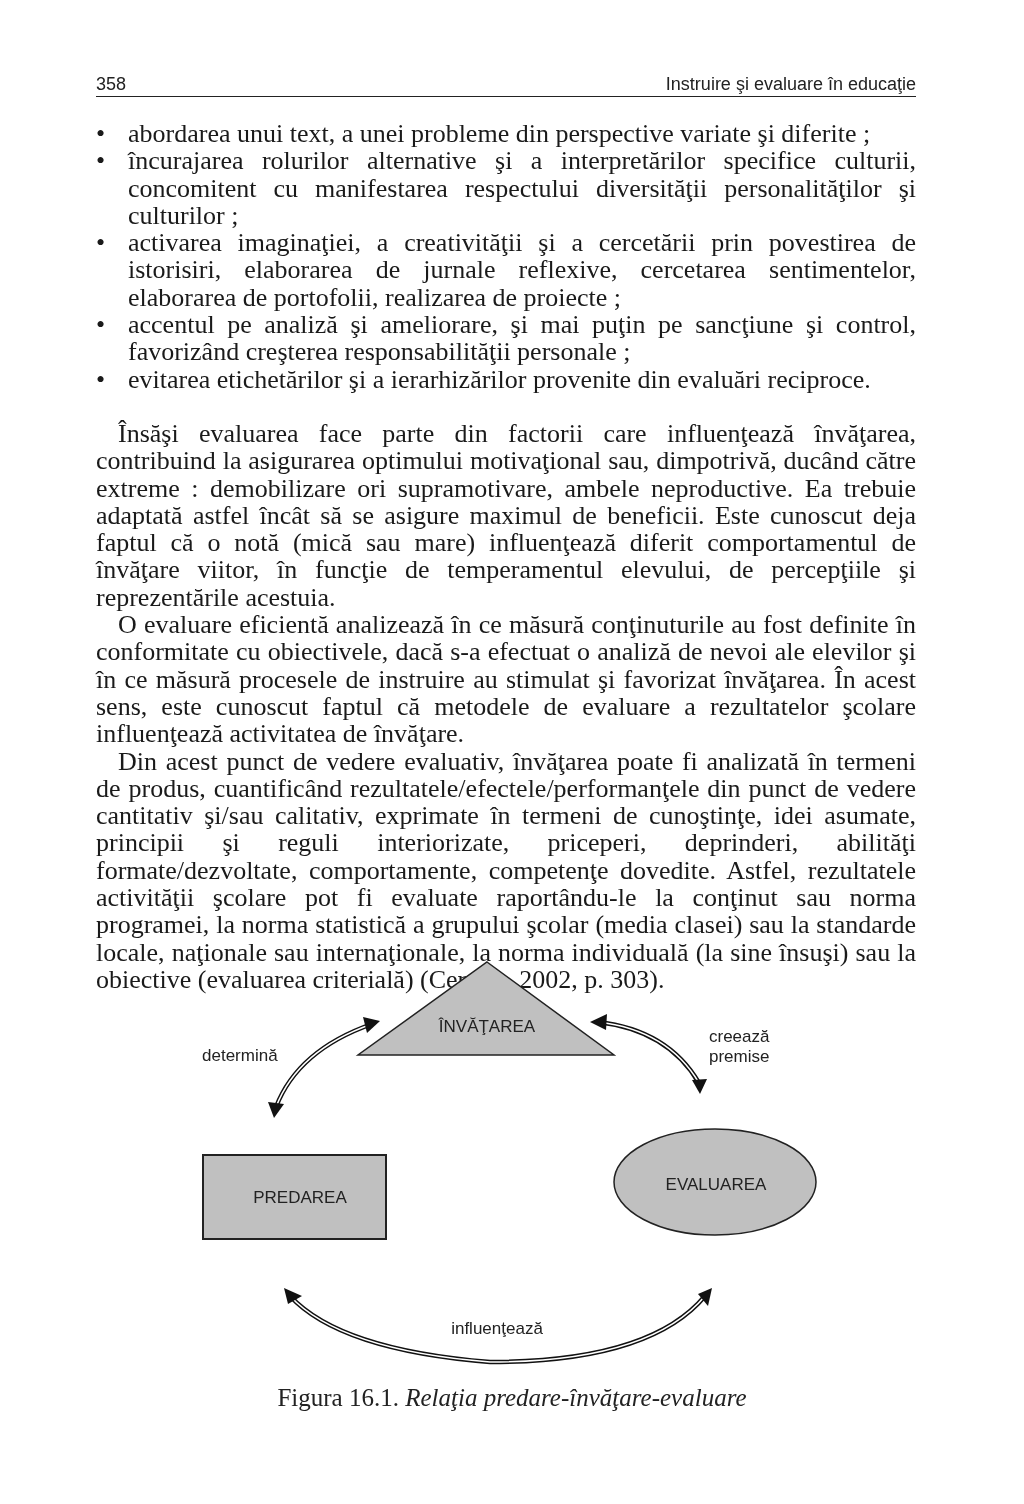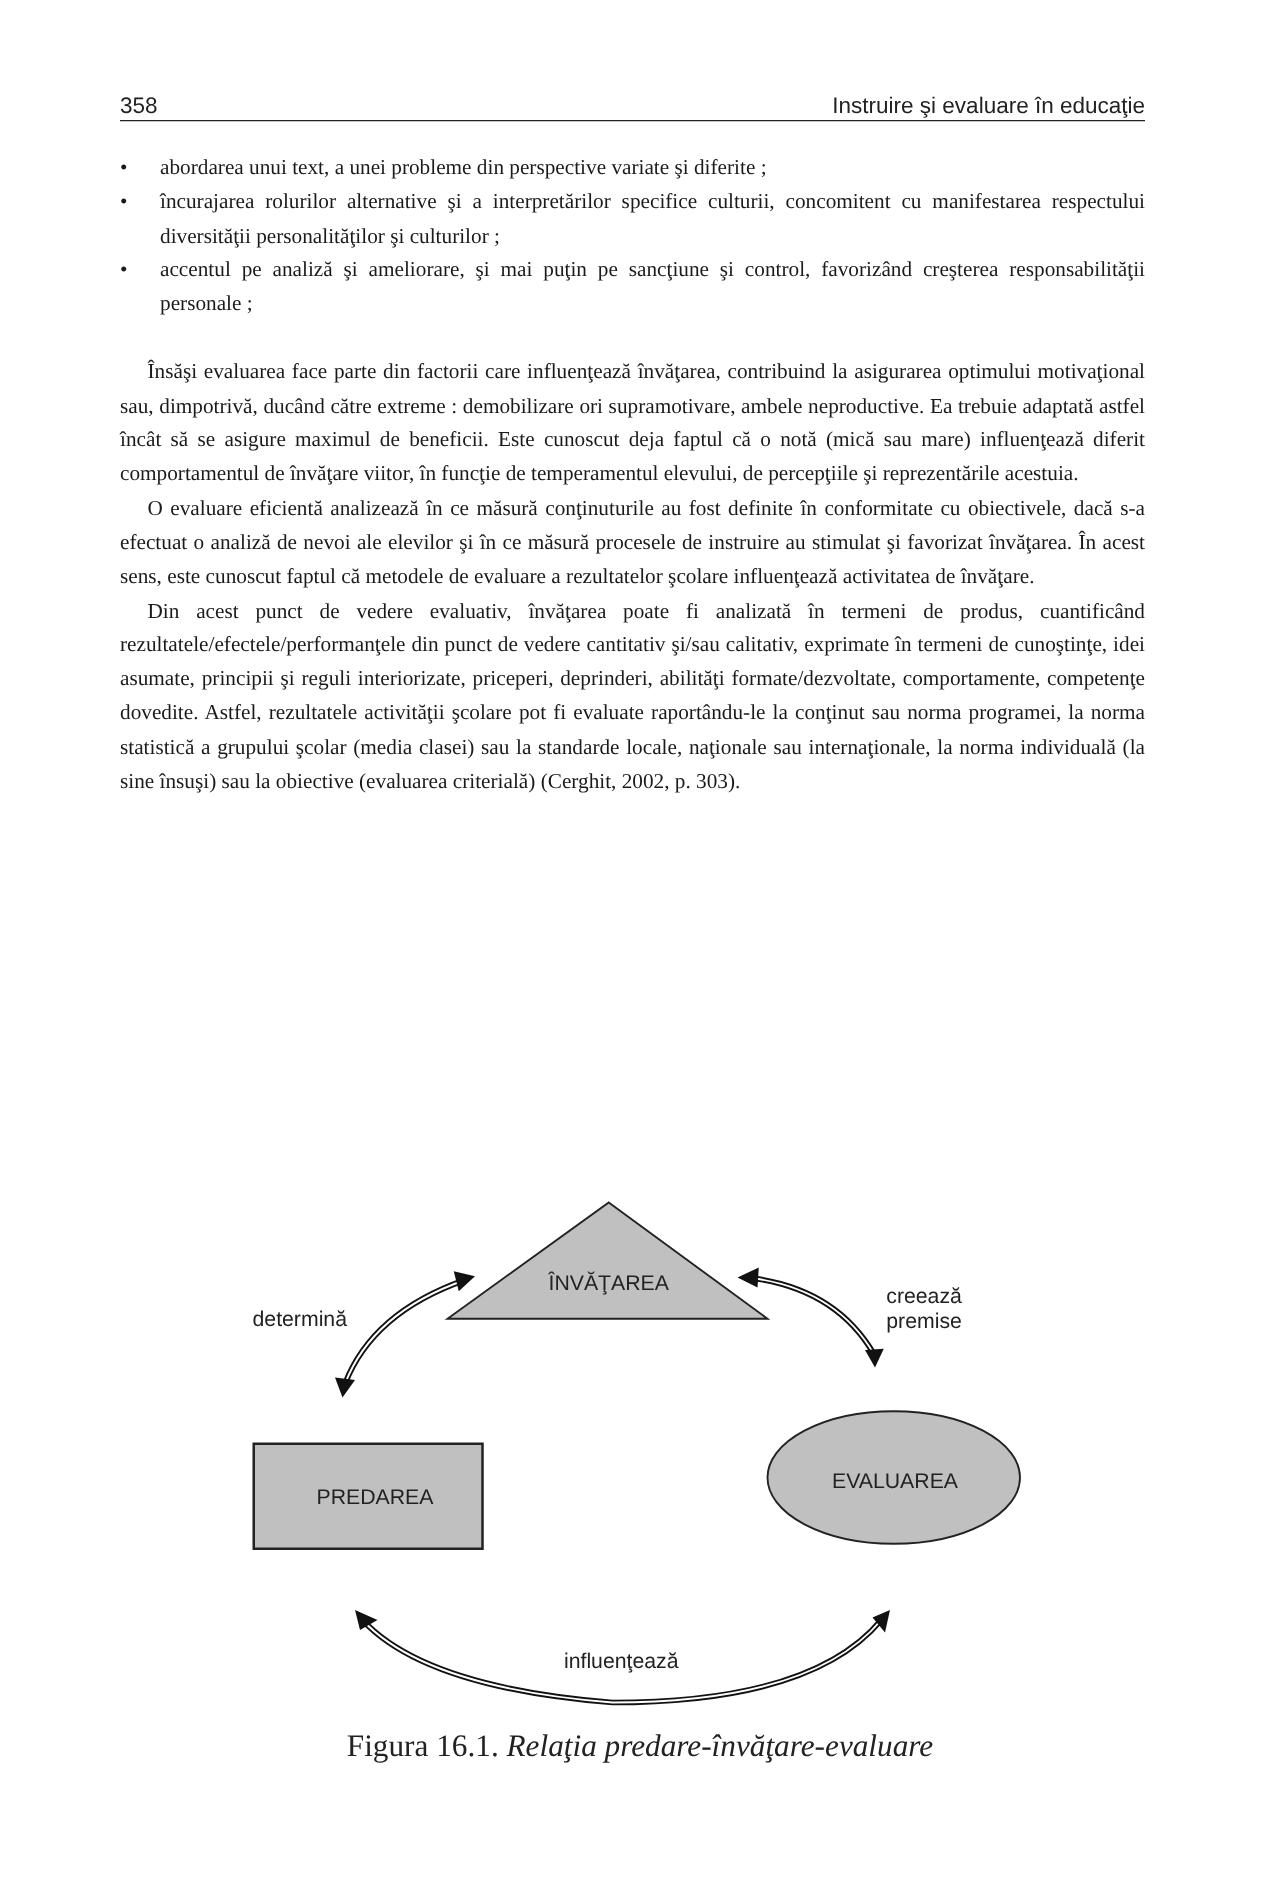--- a/index.html
+++ b/index.html
@@ -6,21 +6,21 @@
   body { width: 1024px; height: 1504px; position: relative; overflow: hidden; }
   .page-header {
     position: absolute; left: 96px; top: 72px; width: 820px; height: 24px;
     border-bottom: 1.5px solid #222;
     font-family: "Liberation Sans", sans-serif; font-size: 18px; color: #222;
   }
   .page-header .num { position: absolute; left: 0; top: 2px; }
   .page-header .running { position: absolute; right: 0; top: 2px; }
   .body-text {
     position: absolute; left: 96px; top: 120px; width: 820px;
-    font-family: "Liberation Serif", serif; font-size: 17px; line-height: 27.3px; color: #1a1a1a;
+    font-family: "Liberation Serif", serif; font-size: 26px; line-height: 27.3px; color: #1a1a1a;
     text-align: justify;
   }
   ul.bullets { list-style: none; margin: 0; padding: 0; }
   ul.bullets li { position: relative; padding-left: 32px; text-align: justify; }
   ul.bullets li::before { content: "\2022"; position: absolute; left: 0; top: 0; }
   p.para { margin: 0; text-indent: 22px; text-align: justify; }
   p.first { margin-top: 27px; }
   .figure { position: absolute; left: 0; top: 950px; width: 872px; height: 470px; }
   .figure svg { position: absolute; left: 0; top: 0; }
   .fig-label { font-family: "Liberation Sans", sans-serif; font-size: 17px; fill: #222; }
@@ -35,21 +35,23 @@
 
 <div class="page-header">
   <span class="num">358</span>
   <span class="running">Instruire şi evaluare în educaţie</span>
 </div>
 
 <div class="body-text">
   <ul class="bullets">
     <li>abordarea unui text, a unei probleme din perspective variate şi diferite ;</li>
     <li>încurajarea rolurilor alternative şi a interpretărilor specifice culturii, concomitent cu manifestarea respectului diversităţii personalităţilor şi culturilor ;</li>
+    <li>activarea imaginaţiei, a creativităţii şi a cercetării prin povestirea de istorisiri, elaborarea de jurnale reflexive, cercetarea sentimentelor, elaborarea de portofolii, realizarea de proiecte ;</li>
     <li>accentul pe analiză şi ameliorare, şi mai puţin pe sancţiune şi control, favorizând creşterea responsabilităţii personale ;</li>
+    <li>evitarea etichetărilor şi a ierarhizărilor provenite din evaluări reciproce.</li>
   </ul>
   <p class="para first">Însăşi evaluarea face parte din factorii care influenţează învăţarea, contribuind la asigurarea optimului motivaţional sau, dimpotrivă, ducând către extreme : demobilizare ori supramotivare, ambele neproductive. Ea trebuie adaptată astfel încât să se asigure maximul de beneficii. Este cunoscut deja faptul că o notă (mică sau mare) influenţează diferit comportamentul de învăţare viitor, în funcţie de temperamentul elevului, de percepţiile şi reprezentările acestuia.</p>
   <p class="para">O evaluare eficientă analizează în ce măsură conţinuturile au fost definite în conformitate cu obiectivele, dacă s-a efectuat o analiză de nevoi ale elevilor şi în ce măsură procesele de instruire au stimulat şi favorizat învăţarea. În acest sens, este cunoscut faptul că metodele de evaluare a rezultatelor şcolare influenţează activitatea de învăţare.</p>
   <p class="para">Din acest punct de vedere evaluativ, învăţarea poate fi analizată în termeni de produs, cuantificând rezultatele/efectele/performanţele din punct de vedere cantitativ şi/sau calitativ, exprimate în termeni de cunoştinţe, idei asumate, principii şi reguli interiorizate, priceperi, deprinderi, abilităţi formate/dezvoltate, comportamente, competenţe dovedite. Astfel, rezultatele activităţii şcolare pot fi evaluate raportându-le la conţinut sau norma programei, la norma statistică a grupului şcolar (media clasei) sau la standarde locale, naţionale sau internaţionale, la norma individuală (la sine însuşi) sau la obiective (evaluarea criterială) (Cerghit, 2002, p. 303).</p>
 </div>
 
 <div class="figure">
   <svg width="1024" height="470" viewBox="0 950 1024 470">
     <defs>
       <marker id="ah" markerWidth="10" markerHeight="10" refX="6" refY="5" orient="auto" markerUnits="userSpaceOnUse" viewBox="0 0 10 10">

